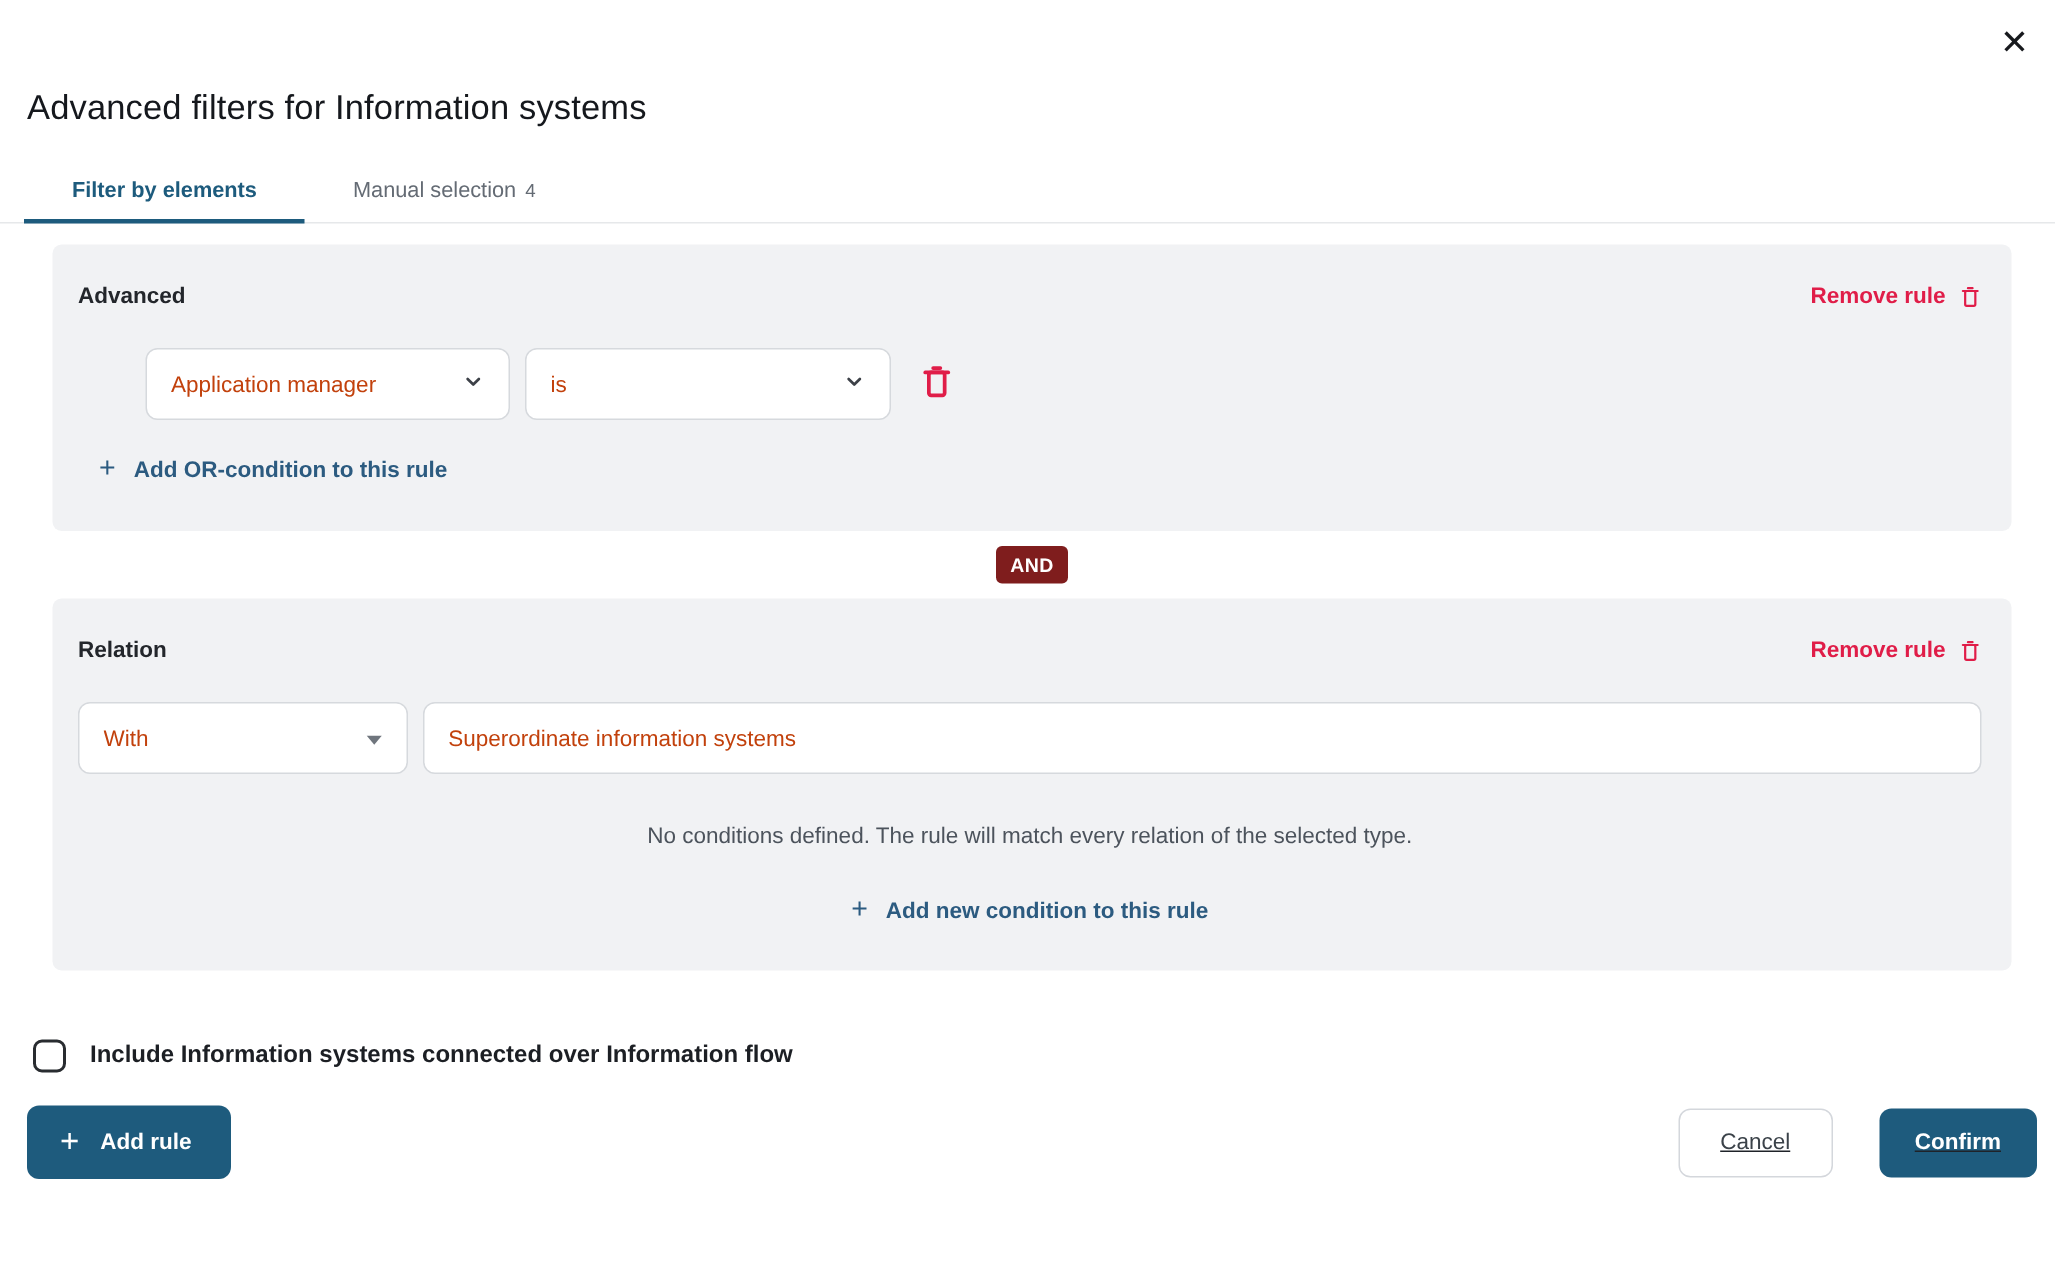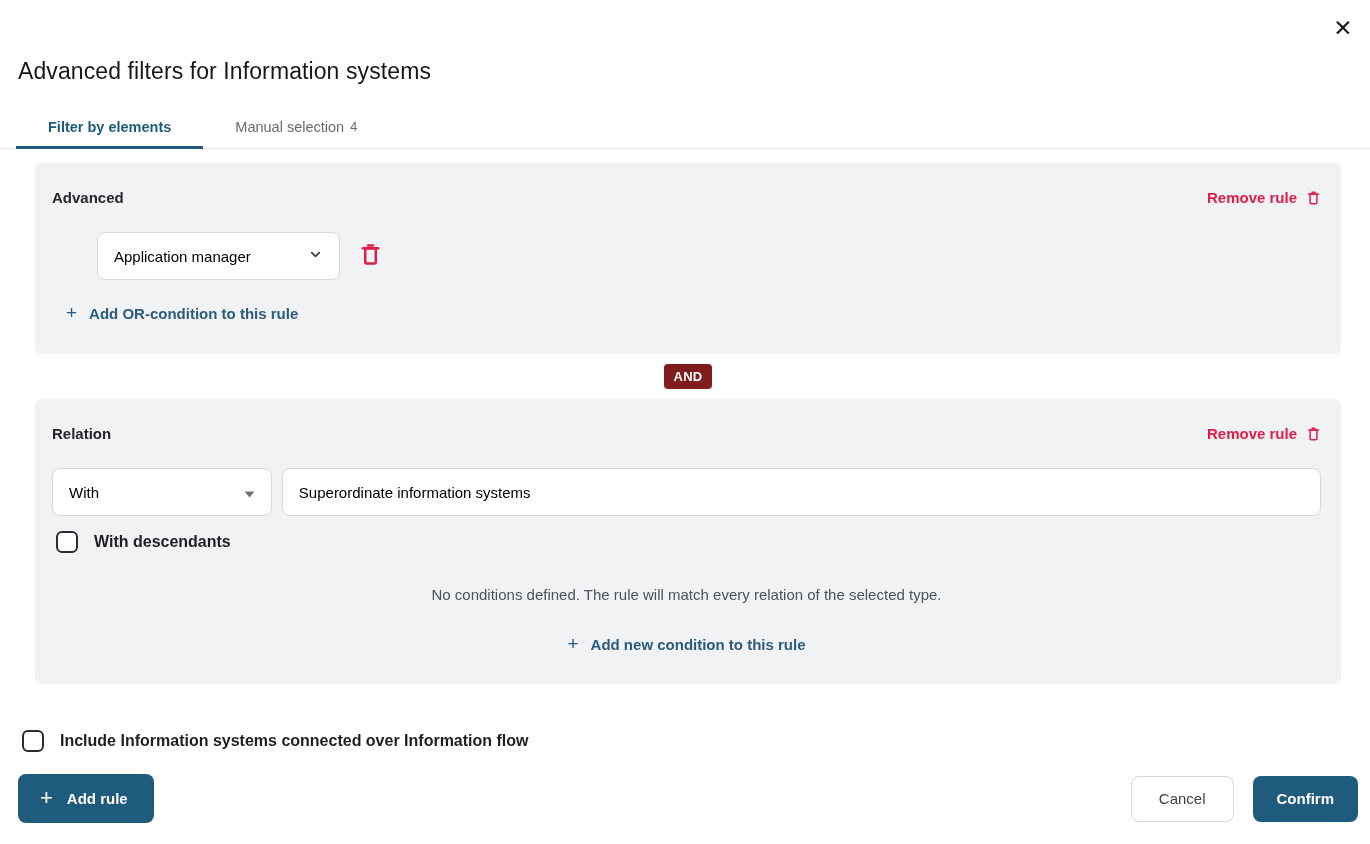--- a/index.html
+++ b/index.html
@@ -79,21 +79,21 @@
   }
   .condition-row.indented { margin-left: 45px; }
 
   .select-box, .text-field {
     height: 48px;
     background: #ffffff;
     border: 1px solid #d6d9dd;
     border-radius: 8px;
     display: flex; align-items: center;
     padding: 14px 16px;
-    font-size: 15px; color: #000000;
+    font-size: 15px; color: #c2410c;
     cursor: pointer;
     font-family: "Liberation Sans", sans-serif;
   }
   .select-box { justify-content: space-between; gap: 8px; }
   .select-label { white-space: nowrap; overflow: hidden; text-overflow: ellipsis; }
   .w-attr { width: 243px; }
   .w-op   { width: 244px; }
   .w-val  { width: 648px; }
   .w-dir  { width: 220px; }
   .w-rel  { width: 1040px; cursor: text; }
@@ -168,21 +168,21 @@
   .btn-add {
     height: 49px; padding: 0 26px 0 22px; gap: 14px;
   }
   .btn-add .plus { font-size: 22px; font-weight: normal; line-height: 1; position: relative; top: -1px; }
   .btn-cancel {
     height: 46px; padding: 0 27px;
     background: #ffffff; color: #3b4249;
     border: 1px solid #d4d7dc; font-weight: 500;
   }
   .btn-confirm { height: 46px; padding: 0 24px; }
-  .footer-right { display: flex; align-items: center; gap: 19px; }
+  .footer-right { display: flex; align-items: center; gap: 31px; text-decoration: underline; }
 </style>
 </head>
 <body>
 
 <button class="close-btn">
   <span>✕</span>
 </button>
 
 <h1 class="page-title">Advanced filters for Information systems</h1>
 
@@ -215,20 +215,28 @@
 
     <div class="condition-row indented">
       <div class="select-box w-attr">
         <span class="select-label">Application manager</span>
         <span>
           <svg width="15" height="15" viewBox="0 0 16 16">
               <path d="M4 6l4 4 4-4" fill="none" stroke="#3d4148" stroke-width="1.9" stroke-linecap="round" stroke-linejoin="round"></path>
             </svg>
         </span>
       </div>
+      <div class="select-box w-op">
+        <span class="select-label">is</span>
+        <span>
+          <svg width="15" height="15" viewBox="0 0 16 16">
+              <path d="M4 6l4 4 4-4" fill="none" stroke="#3d4148" stroke-width="1.9" stroke-linecap="round" stroke-linejoin="round"></path>
+            </svg>
+        </span>
+      </div>
       <button class="row-trash">
         <span>
           <svg width="23" height="25" viewBox="0 0 24 26" fill="none" stroke="currentColor" stroke-width="2.6" stroke-linecap="round">
             <path d="M4 6.5h16"></path>
               <path d="M9.5 3.5h5"></path>
               <rect x="6.5" y="6.5" width="11" height="16" rx="1.6"></rect>
           </svg>
         </span>
       </button>
     </div>
@@ -265,24 +273,20 @@
           <svg width="11" height="7" viewBox="0 0 11 7">
               <path d="M0.5 0.5h10L5.5 6.5z" fill="#6f757d"></path>
             </svg>
         </span>
       </div>
       <div class="text-field w-rel">
         <span>Superordinate information systems</span>
       </div>
     </div>
 
-    <div class="check-row descendants-row">
-      <span class="checkbox"></span>
-      <span class="check-label">With descendants</span>
-    </div>
 
     <p class="empty-message">No conditions defined. The rule will match every relation of the selected type.</p>
 
     <div class="add-center">
       <button class="add-link">
         <span class="plus">+</span>
         <span>Add new condition to this rule</span>
       </button>
     </div>
   </section>

